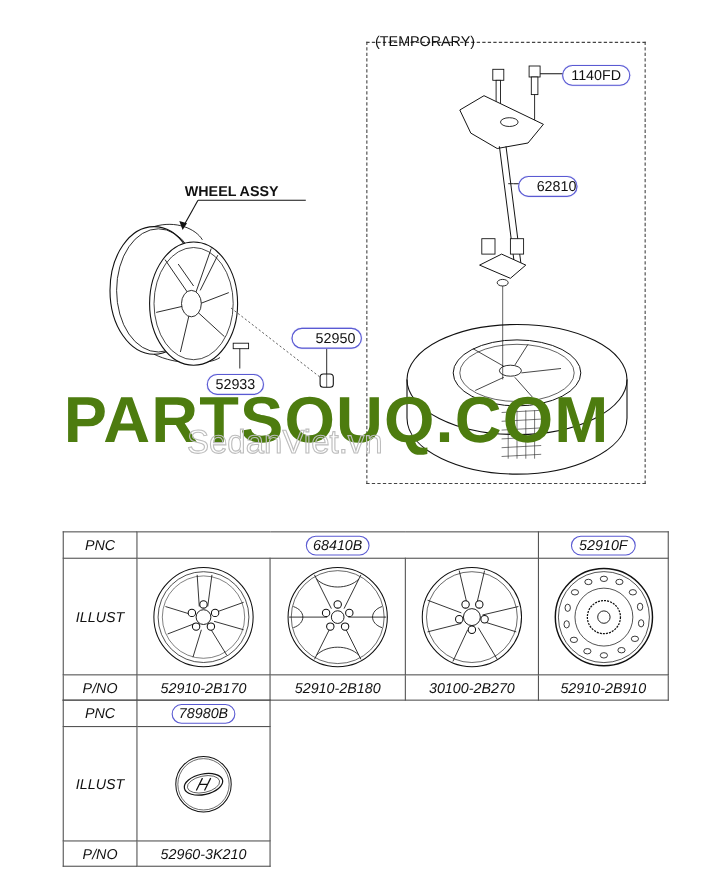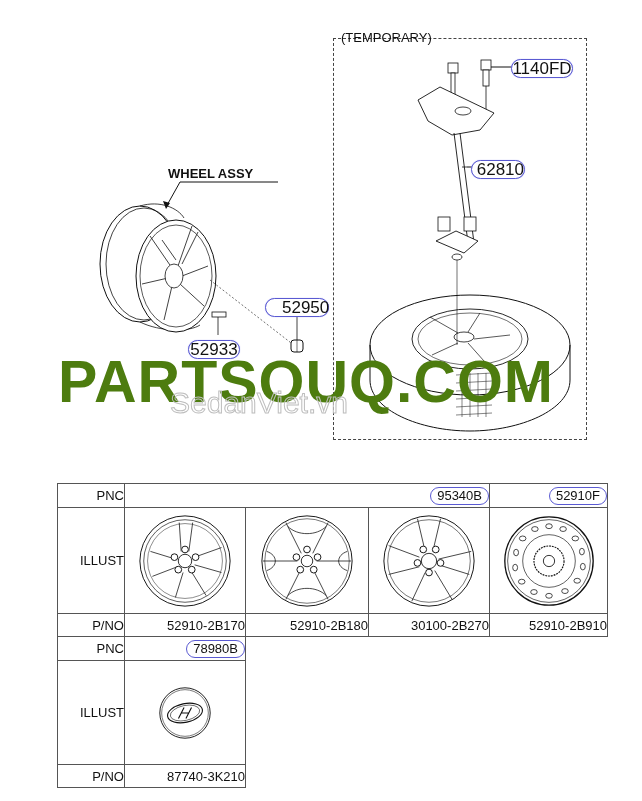--- a/index.html
+++ b/index.html
@@ -1,24 +1,24 @@
 <!DOCTYPE html>
 <html><head>
   <meta charset="utf-8">
   <style>
     html, body { margin:0; padding:0; background:#ffffff; }
     body { width:642px; height:801px; position:relative; overflow:hidden; font-family:"Liberation Sans", sans-serif; color:#111; }
     .abs { position:absolute; }
     .label { font-size:13px; color:#111; }
-    .callout { position:absolute; border:1.5px solid #5a5ad2; border-radius:11px; font-size:17px; color:#111; text-align:center; line-height:17px; height:17px; background:#fff; box-shadow:0 0 1px #9999ee; }
+    .callout { position:absolute; border:1.5px solid #5a5ad2; border-radius:11px; font-size:13px; color:#111; text-align:center; line-height:17px; height:17px; background:#fff; box-shadow:0 0 1px #9999ee; }
     .dashed-box { position:absolute; left:333px; top:38px; width:252px; height:400px; border:1px dashed #444; }
     .watermark1 { position:absolute; left:58px; top:348px; font-family:"Liberation Sans", sans-serif; font-weight:bold; font-size:59px; letter-spacing:1px; color:#4d7c0f; white-space:nowrap; }
     .watermark2 { position:absolute; left:170px; top:386px; font-family:"Liberation Sans", sans-serif; font-size:30px; color:transparent; -webkit-text-stroke:1px #bdbdbd; white-space:nowrap; }
     table.parts { position:absolute; border-collapse:collapse; }
-    table.parts td { border:1px solid #555; text-align:right; vertical-align:middle; font-size:13px; padding:0; }
+    table.parts td { border:1px solid #555; text-align:center; vertical-align:middle; font-size:13px; padding:0;font-style:italic; }
     .cell-callout { display:inline-block; border:1.5px solid #5a5ad2; border-radius:10px; padding:0 6px; line-height:16px; height:16px; font-size:13px; }
     svg { display:block; }
   </style>
 </head>
 <body>
 
 <div>
 
   <div class="abs label" style="left:168px; top:166px; font-weight:bold; font-size:13px;">WHEEL ASSY</div>
   <svg class="abs" style="left:80px; top:160px;" width="260" height="200">
@@ -112,21 +112,21 @@
 
   <div class="watermark1">PARTSOUQ.COM</div>
   <div class="watermark2">SedanViet.vn</div>
 </div>
 
 <table class="parts" style="left:57px; top:483px;">
   <tbody>
       <tr style="height:24px;">
     <td style="width:66px;">PNC</td>
     <td colspan="3">
-      <span class="cell-callout">95340B</span>
+      <span class="cell-callout">68410B</span>
     </td>
     <td>
       <span class="cell-callout">52910F</span>
     </td>
   </tr>
   <tr style="height:106px;">
     <td>ILLUST</td>
     <td style="width:120px;">
       <svg width="96" height="96" style="margin:auto;" viewBox="0 0 100 100">
         <circle cx="50" cy="50" r="47" fill="none" stroke="#111" stroke-width="1"></circle>
@@ -234,16 +234,16 @@
         <circle cx="30" cy="30" r="27" fill="none" stroke="#111" stroke-width="1"></circle>
         <circle cx="30" cy="30" r="25" fill="none" stroke="#111" stroke-width="0.6"></circle>
         <ellipse cx="30" cy="30" rx="19" ry="10" transform="rotate(-12 30 30)" fill="none" stroke="#111" stroke-width="1.2"></ellipse>
         <ellipse cx="30" cy="30" rx="16" ry="8" transform="rotate(-12 30 30)" fill="none" stroke="#111" stroke-width="0.6"></ellipse>
         <path d="M23,36 L29,24 M31,36 L37,24 M26,30 L34,30" stroke="#111" stroke-width="1.2" fill="none"></path>
       </svg>
     </td>
   </tr>
   <tr style="height:23px;">
     <td>P/NO</td>
-    <td>87740-3K210</td>
+    <td>52960-3K210</td>
   </tr>
 </tbody>
   </table>
 
 </body></html>

